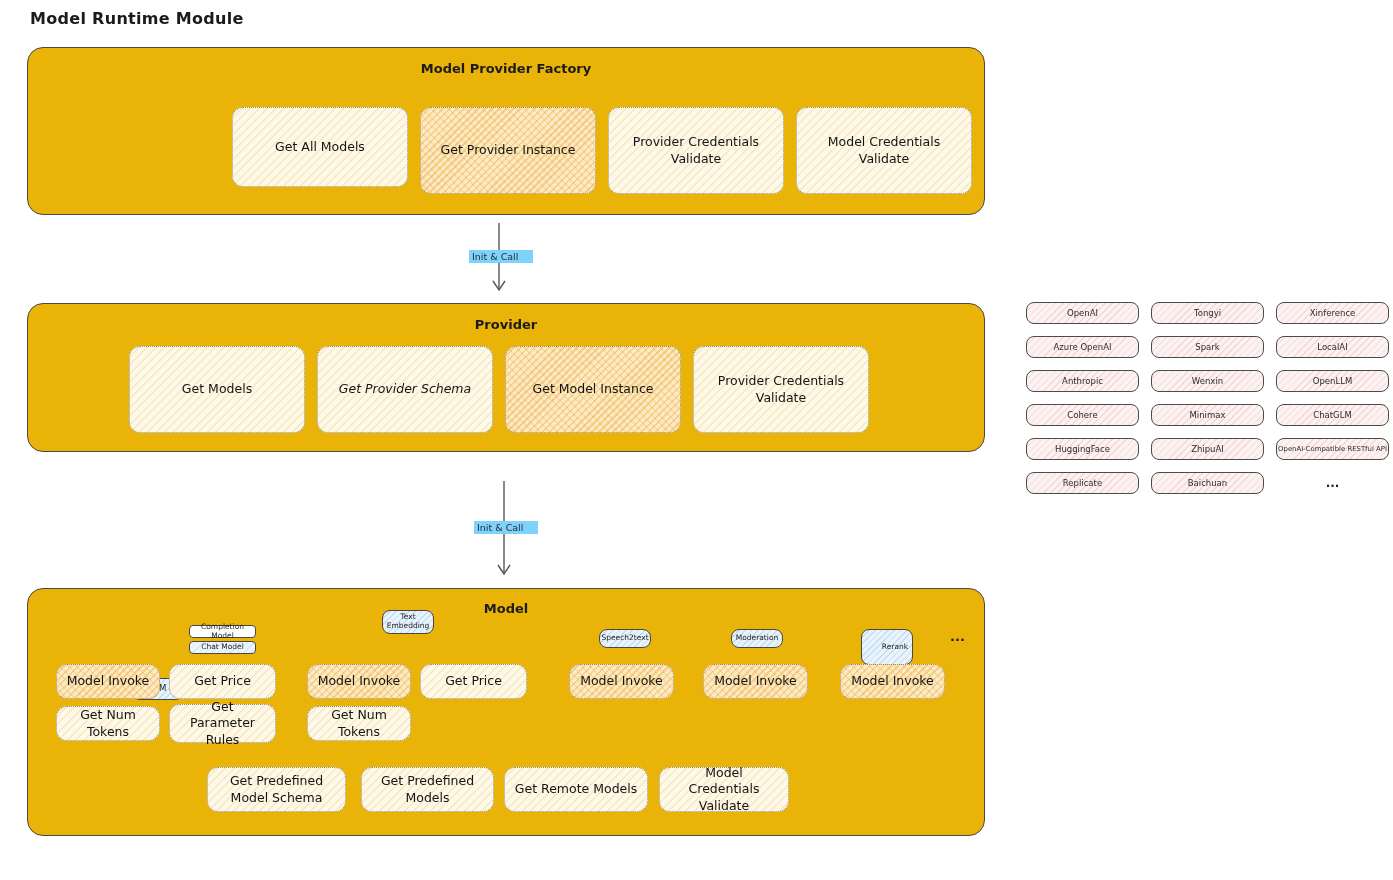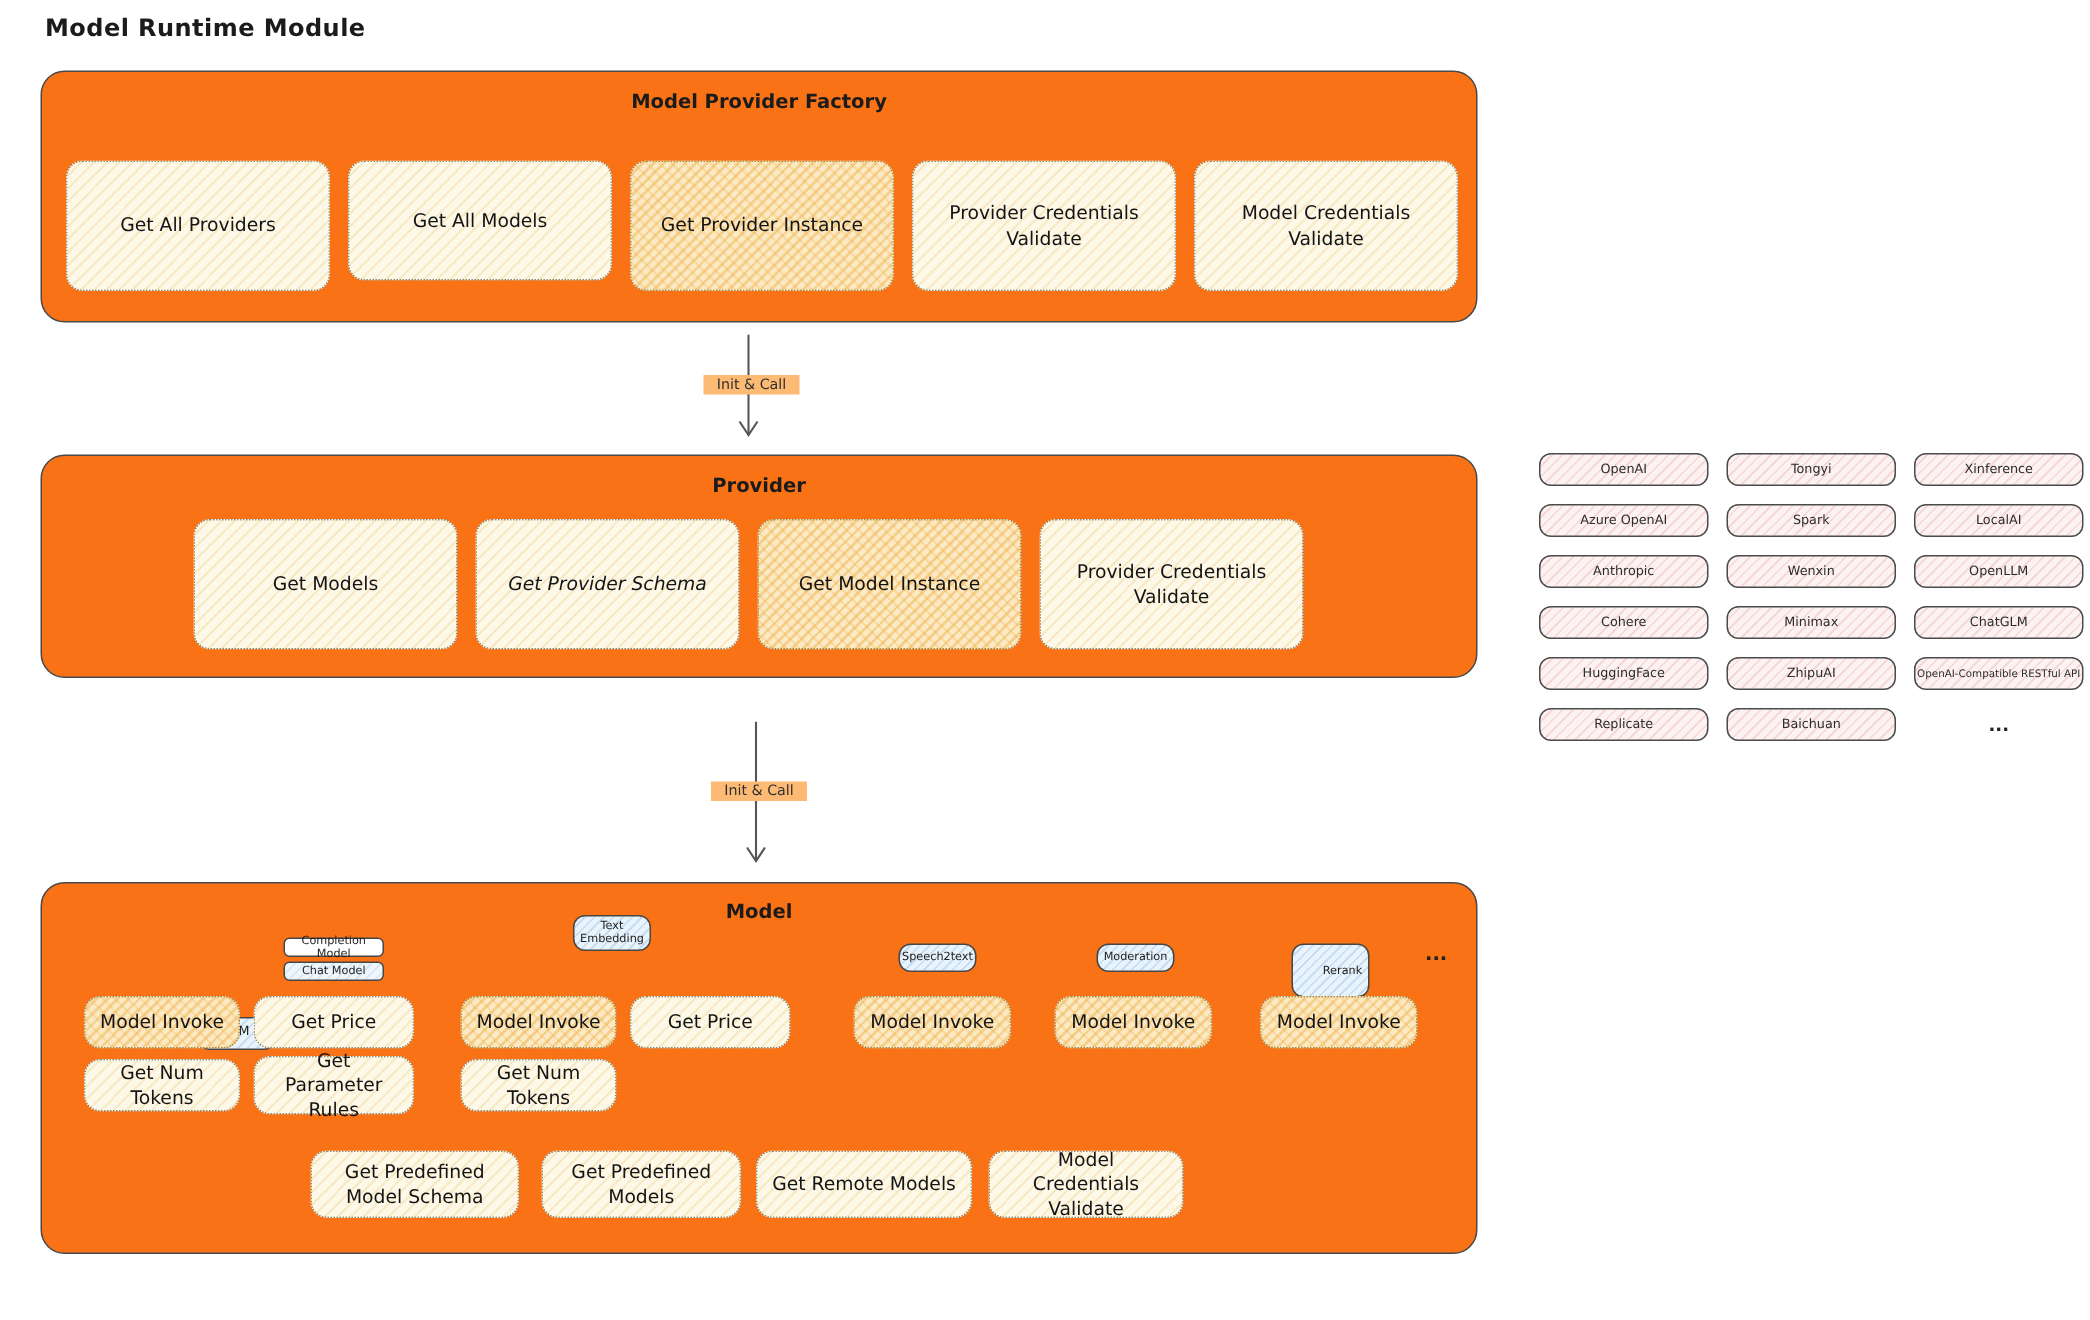--- a/index.html
+++ b/index.html
@@ -6,21 +6,21 @@
   .canvas{
     position:relative;width:1393px;height:880px;background:#ffffff;overflow:hidden;
     font-family:"DejaVu Sans","Liberation Sans",sans-serif;color:#1b1b1b;
   }
   .page-title{
     position:absolute;left:30px;top:9px;font-size:16px;font-weight:700;
     letter-spacing:.3px;color:#1b1b1b;
   }
   
   .panel{
-    position:absolute;background:#f97316;border:1.6px solid #494949;border-radius:16px;
+    position:absolute;background:#eab308;border:1.6px solid #494949;border-radius:16px;
     box-sizing:border-box;
   }
   .stack::before,.stack::after{
     content:"";position:absolute;inset:-1.6px;border:1.6px solid #4a4a4a;
     border-radius:16px;background:#fff;
   }
   .stack::before{transform:translate(8px,8px);z-index:-1;}
   .stack::after{transform:translate(16px,16px);z-index:-2;}
   .panel-title{
     position:absolute;left:0;right:0;top:13px;text-align:center;
@@ -80,34 +80,33 @@
     background:
       repeating-linear-gradient(135deg, rgba(118,170,220,0.22) 0 1px, transparent 1px 4.5px),
       #eef6fc;
   }
   .model-ellipsis{
     position:absolute;font-size:13px;font-weight:700;color:#222;
   }
   
   .arrow{position:absolute;}
   .arrow-label{
-    position:absolute;background:#fdba74;text-align:center;font-size:9.5px;
+    position:absolute;background:#7dd3fc;font-size:9.5px;
     color:#2e2e2e;padding:1px 3px;font-weight:500;
   }
 </style>
 </head>
 <body>
 
 <div class="canvas">
 
   <div class="page-title">Model Runtime Module</div>
 
   <div class="panel" style="left:27px;top:47px;width:958px;height:168px;">
     <div class="panel-title">Model Provider Factory</div>
-    <div class="btn fill-light" style="left:16px;top:59px;width:176px;height:87px;">Get All Providers</div>
     <div class="btn fill-light" style="left:204px;top:59px;width:176px;height:80px;">Get All Models</div>
     <div class="btn fill-strong" style="left:392px;top:59px;width:176px;height:87px;">Get Provider Instance</div>
     <div class="btn fill-light" style="left:580px;top:59px;width:176px;height:87px;">Provider Credentials Validate</div>
     <div class="btn fill-light" style="left:768px;top:59px;width:176px;height:87px;">Model Credentials Validate</div>
   </div>
 
   <svg class="arrow" style="left:489px;top:223px;" width="20" height="74">
     <line x1="10" y1="0" x2="10" y2="66" stroke="#565656" stroke-width="1.4"></line>
     <polyline points="4,58 10,67 16,58" fill="none" stroke="#565656" stroke-width="1.4"></polyline>
   </svg>

